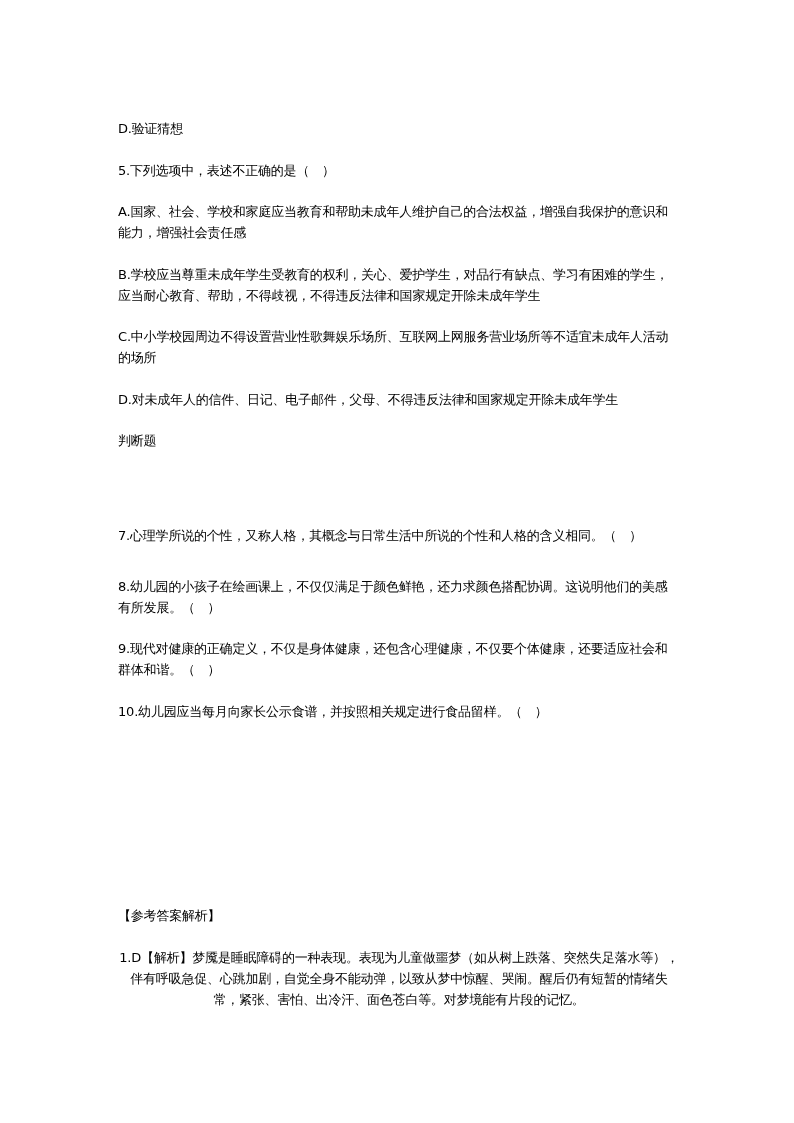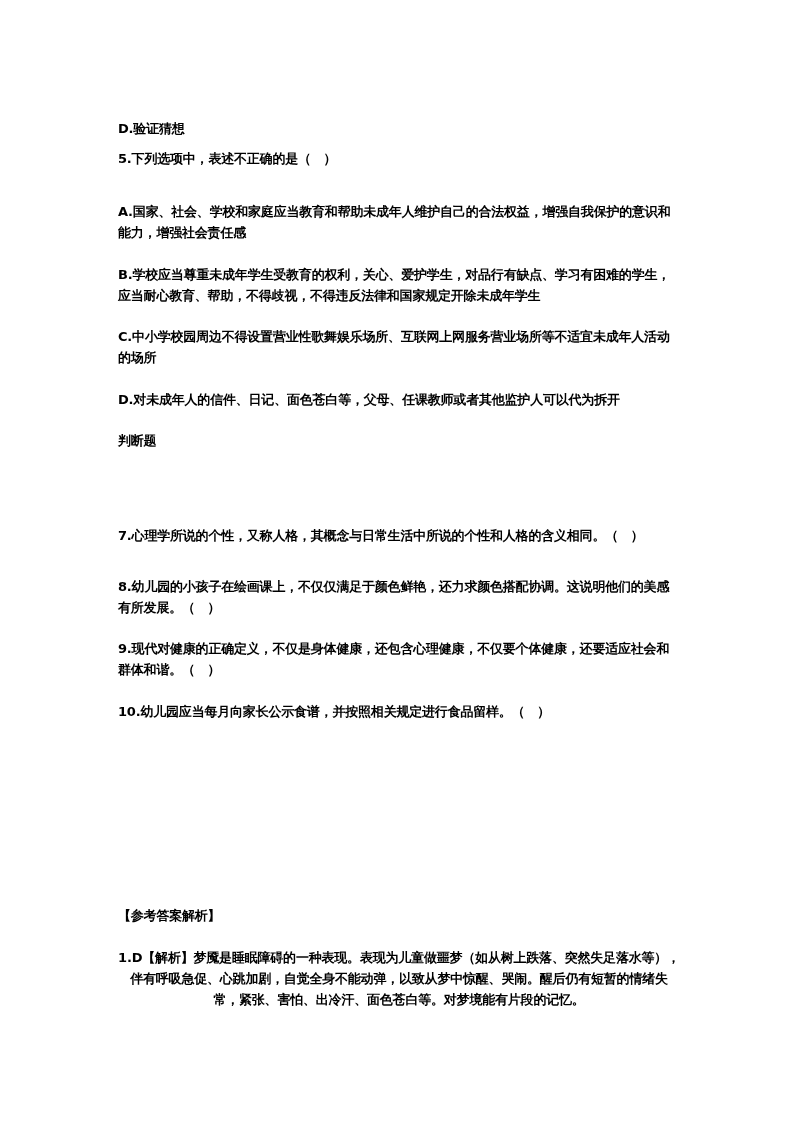--- a/index.html
+++ b/index.html
@@ -1,31 +1,31 @@
 <!DOCTYPE html>
 <html><head>
 <meta charset="utf-8">
 <style>
   html, body { margin: 0; padding: 0; background: #ffffff; }
   body { width: 794px; height: 1123px; position: relative; overflow: hidden;
          font-family: "DejaVu Sans", "Liberation Sans", sans-serif; color: #000; }
-  .page { position: absolute; left: 0; top: 0; width: 794px; height: 868px; font-weight: bold; }
+  .page { position: absolute; left: 0; top: 0; width: 794px; height: 868px; }
   .p { position: absolute; left: 118px; width: 562px; font-size: 13px; line-height: 21px;
        margin: 0; letter-spacing: -0.2px; }
 </style>
 </head>
 <body>
 
 <div class="page">
   <p class="p" style="top:118px;">D.验证猜想</p>
-  <p class="p" style="top:148px;">5.下列选项中，表述不正确的是（　）</p>
+  <p class="p" style="top:160px;">5.下列选项中，表述不正确的是（　）</p>
   <p class="p" style="top:201px;">A.国家、社会、学校和家庭应当教育和帮助未成年人维护自己的合法权益，增强自我保护的意识和能力，增强社会责任感</p>
   <p class="p" style="top:264px;">B.学校应当尊重未成年学生受教育的权利，关心、爱护学生，对品行有缺点、学习有困难的学生，应当耐心教育、帮助，不得歧视，不得违反法律和国家规定开除未成年学生</p>
   <p class="p" style="top:326px;">C.中小学校园周边不得设置营业性歌舞娱乐场所、互联网上网服务营业场所等不适宜未成年人活动的场所</p>
-  <p class="p" style="top:389px;">D.对未成年人的信件、日记、面色苍白等，父母、任课教师或者其他监护人可以代为拆开</p>
+  <p class="p" style="top:389px;">D.对未成年人的信件、日记、电子邮件，父母、不得违反法律和国家规定开除未成年学生</p>
   <p class="p" style="top:430px;">判断题</p>
   <p class="p" style="top:525px;">7.心理学所说的个性，又称人格，其概念与日常生活中所说的个性和人格的含义相同。（　）</p>
   <p class="p" style="top:576px;">8.幼儿园的小孩子在绘画课上，不仅仅满足于颜色鲜艳，还力求颜色搭配协调。这说明他们的美感有所发展。（　）</p>
   <p class="p" style="top:638px;">9.现代对健康的正确定义，不仅是身体健康，还包含心理健康，不仅要个体健康，还要适应社会和群体和谐。（　）</p>
   <p class="p" style="top:701px;">10.幼儿园应当每月向家长公示食谱，并按照相关规定进行食品留样。（　）</p>
   <p class="p" style="top:905px;">【参考答案解析】</p>
   <p class="p" style="top:947px;text-align:center;">1.D【解析】梦魇是睡眠障碍的一种表现。表现为儿童做噩梦（如从树上跌落、突然失足落水等），伴有呼吸急促、心跳加剧，自觉全身不能动弹，以致从梦中惊醒、哭闹。醒后仍有短暂的情绪失常，紧张、害怕、出冷汗、面色苍白等。对梦境能有片段的记忆。</p>
 </div>
 
 </body></html>

